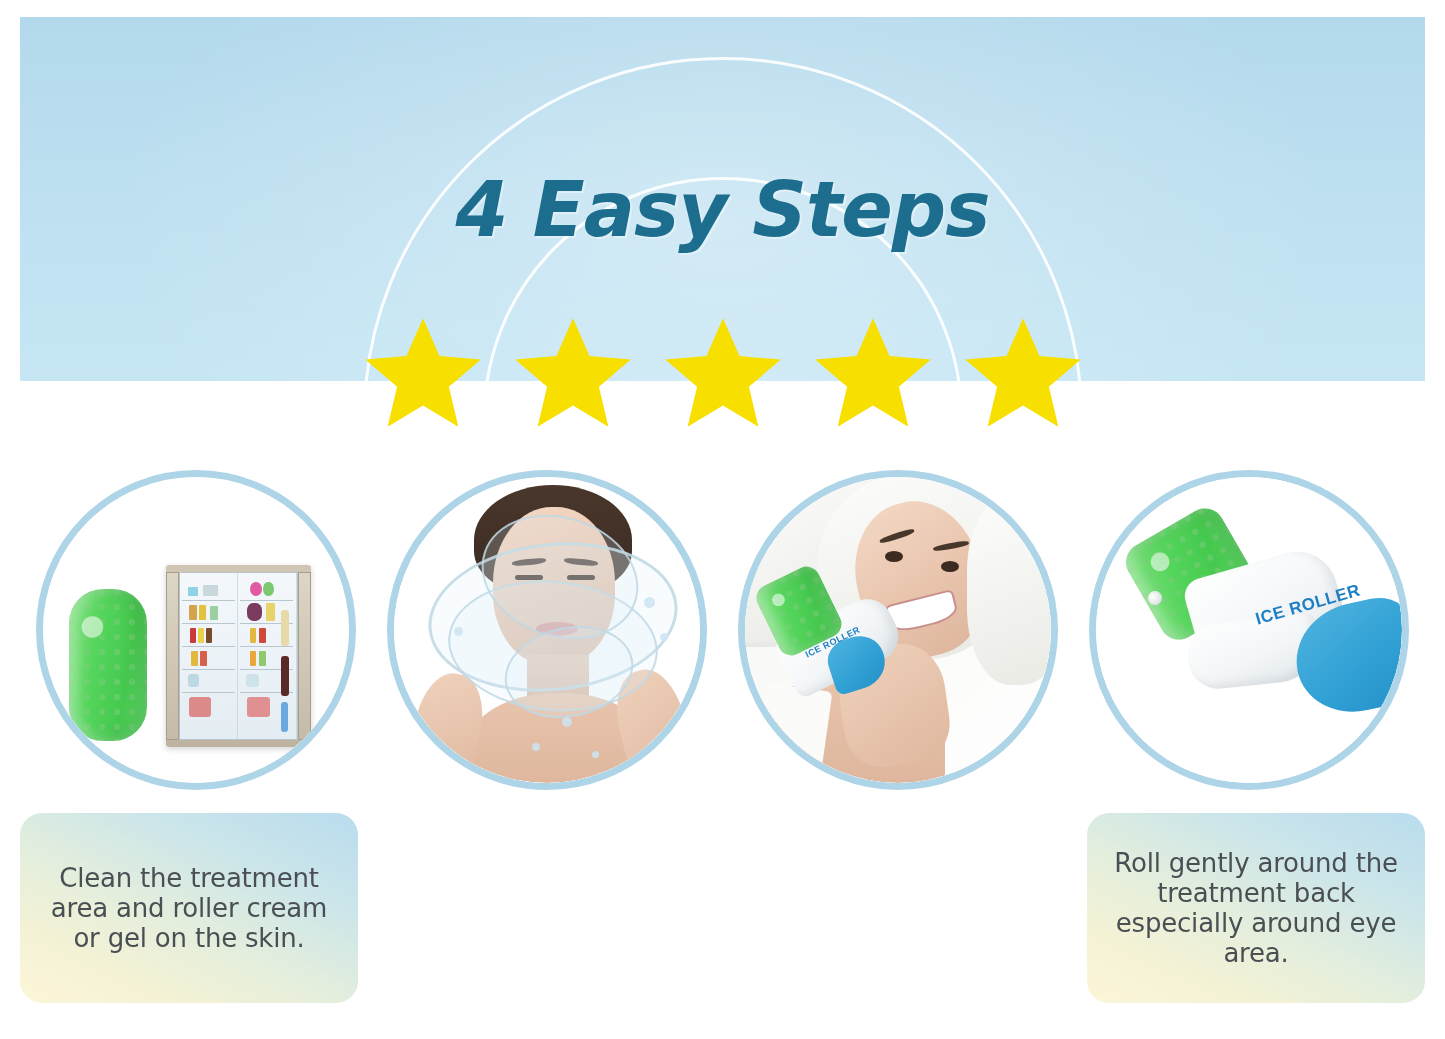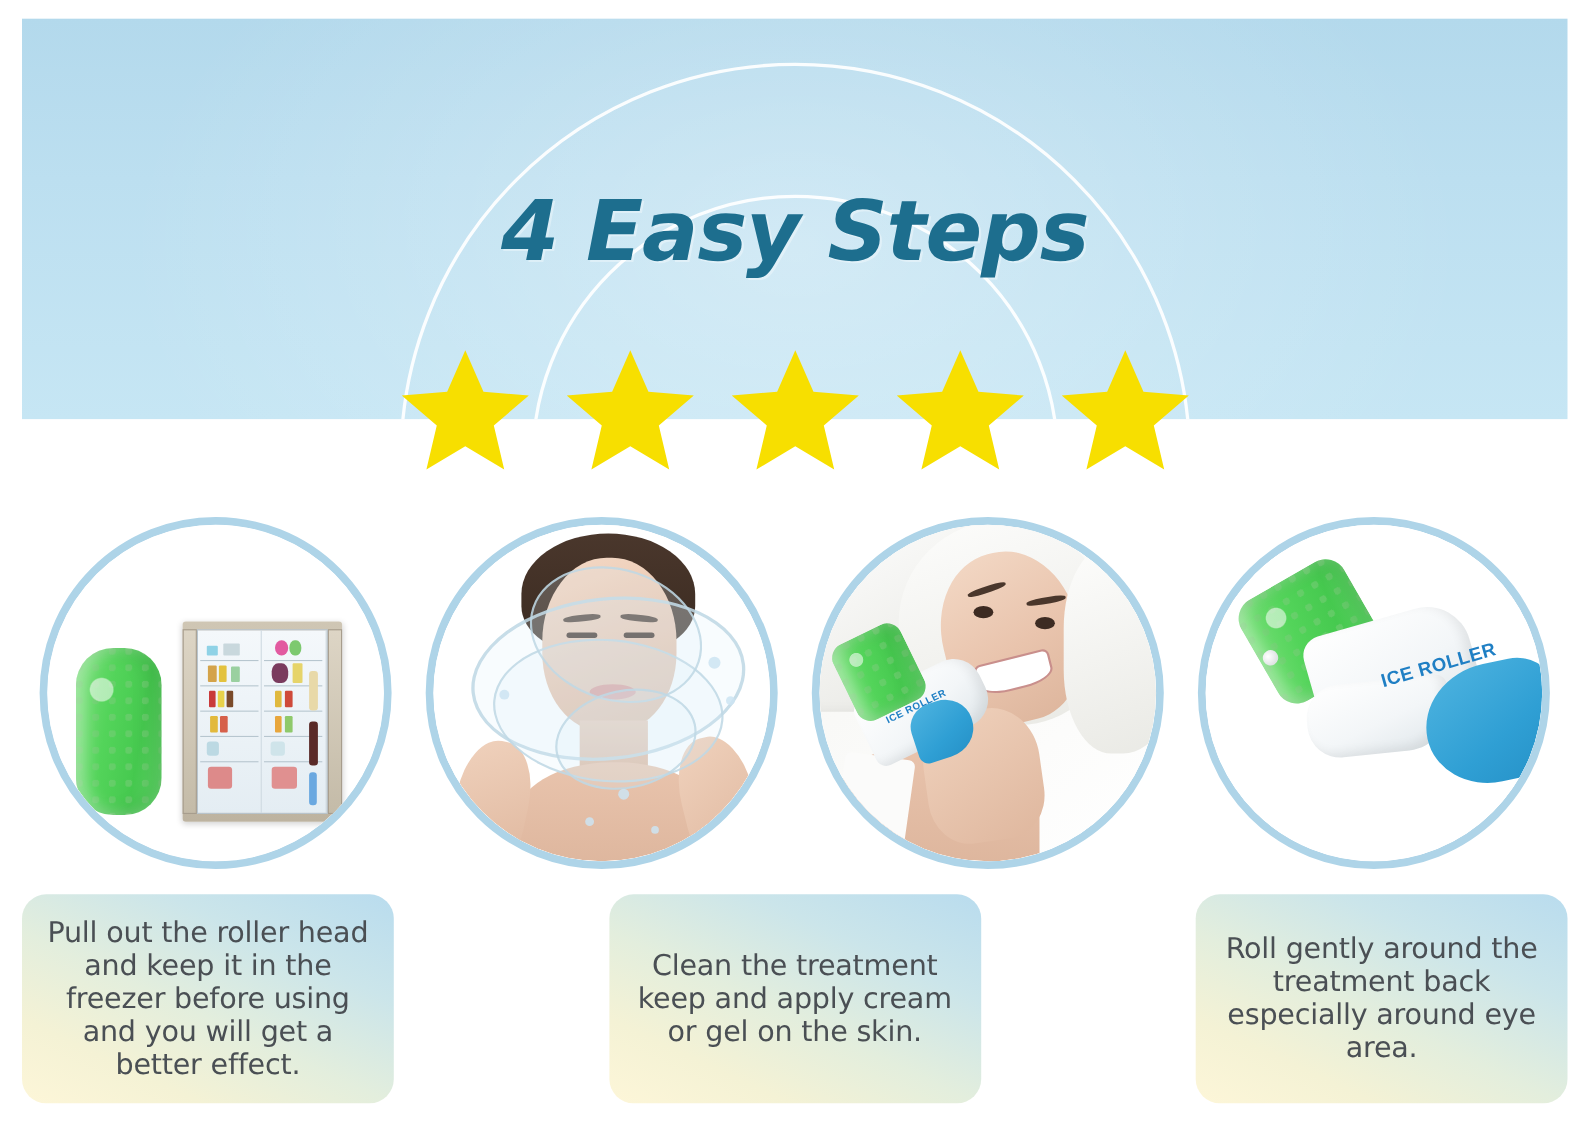--- a/index.html
+++ b/index.html
@@ -404,23 +404,20 @@
         <div class="handle-white" style="left:92px; top:142px; width:130px; height:66px; border-radius:30px 10px 40px 30px; transform:rotate(-6deg);"></div>
         <div class="handle-blue" style="left:200px; top:126px; width:122px; height:108px; border-radius:54% 30% 38% 50%; transform:rotate(-12deg);"></div>
         <div class="brand" style="left:158px; top:118px; font-size:17px; transform:rotate(-16deg);">ICE ROLLER</div>
       </div>
     </div>
 
   </div>
 
   <div class="captions">
     <div class="caption">
-      <p>Pull out the roller head and keep it in the freezer before using and you will get a better effect.</p>
-    </div>
-    <div class="caption">
-      <p>Clean the treatment keep and apply cream or gel on the skin.</p>
+      <p>Clean the treatment area and roller cream or gel on the skin.</p>
     </div>
     <div class="caption">
       <p>Roll gently around the treatment back especially around eye area.</p>
     </div>
   </div>
 
 </div>
 
 </body></html>

